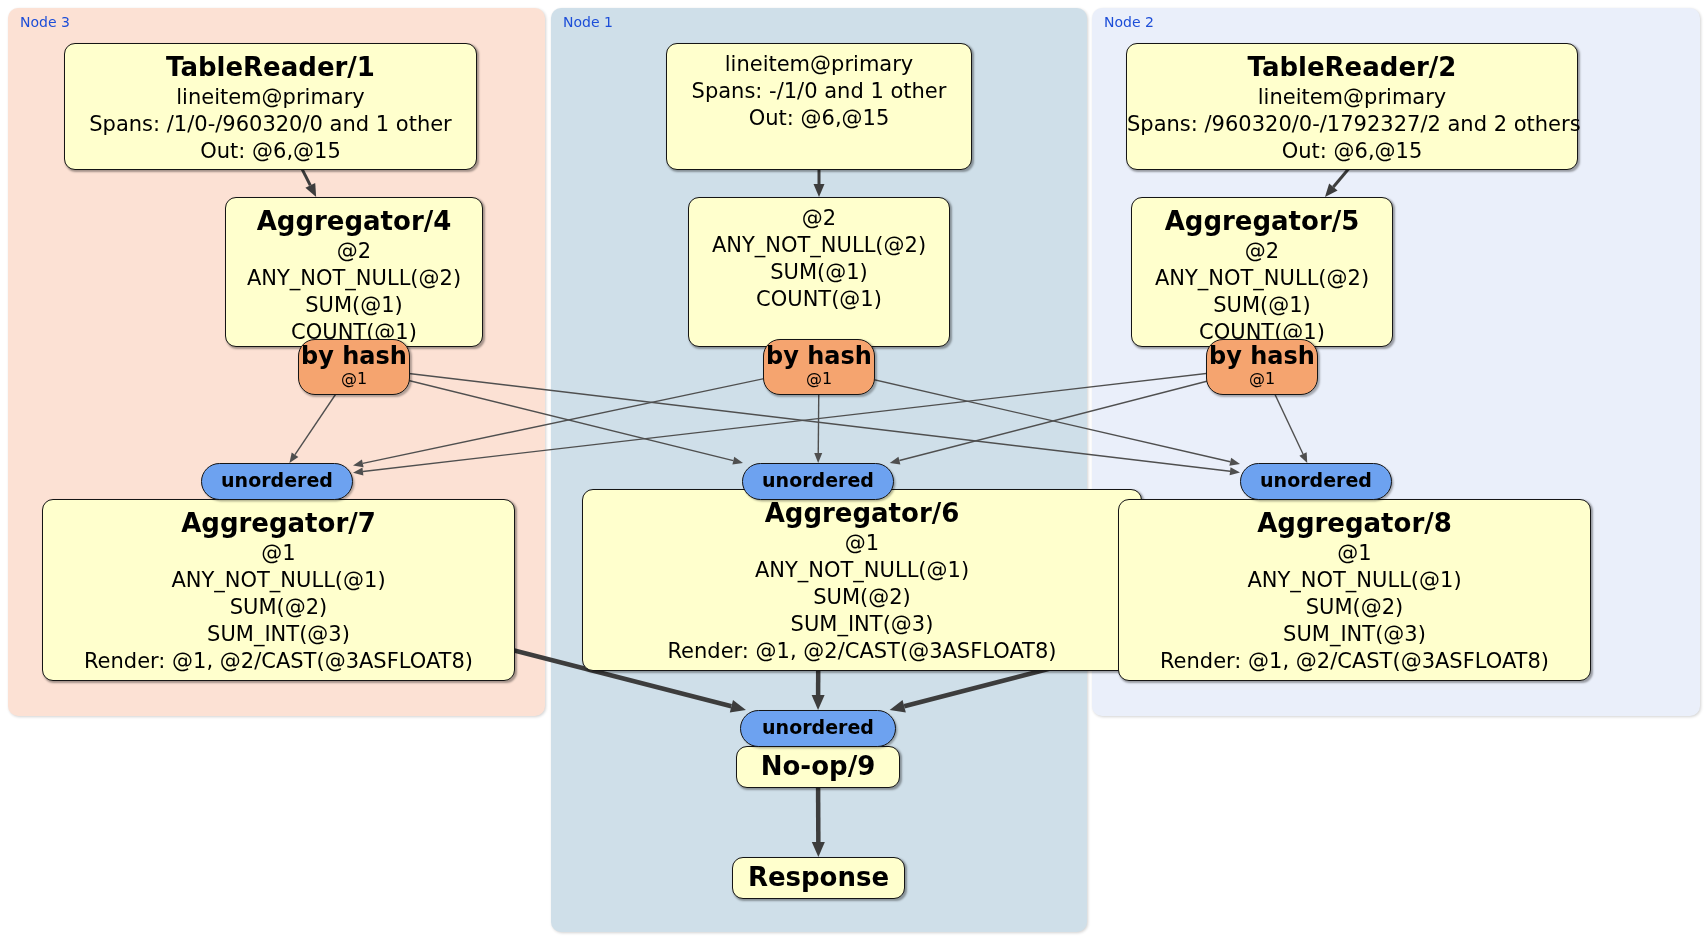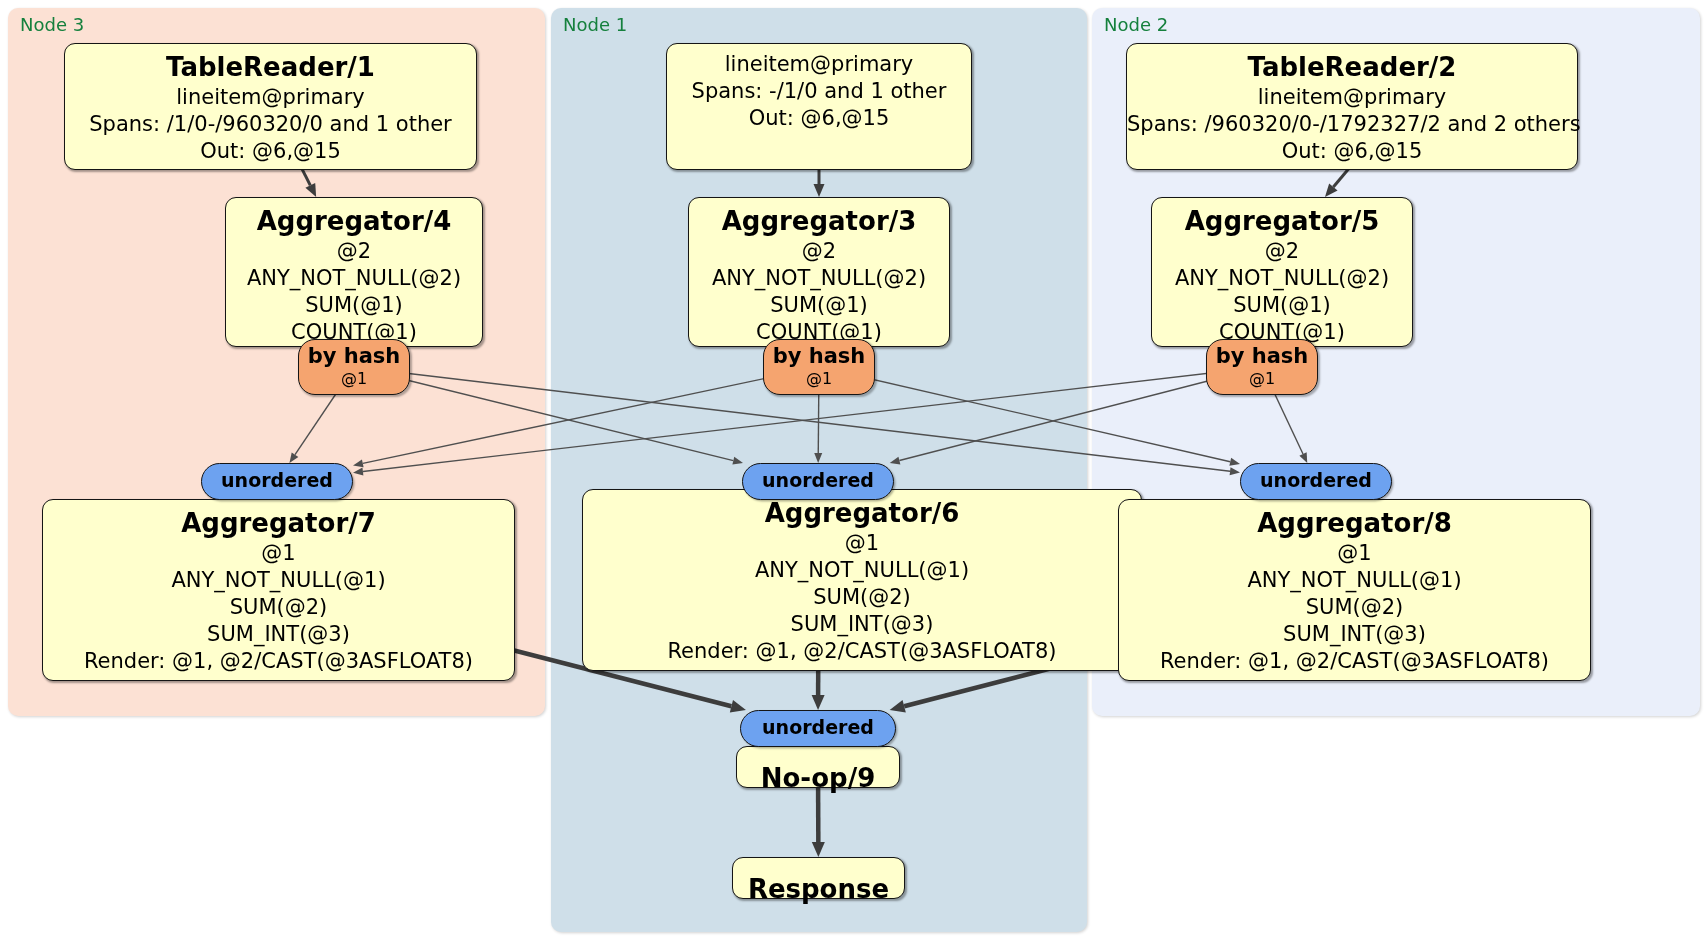--- a/index.html
+++ b/index.html
@@ -5,44 +5,44 @@
   html,body { margin:0; padding:0; background:#ffffff; }
   #canvas {
     position:relative; width:1708px; height:940px; overflow:hidden;
     font-family:"DejaVu Sans","Liberation Sans",sans-serif; color:#000;
     background:#ffffff;
   }
   .region {
     position:absolute; border-radius:10px; z-index:1;
     box-shadow:1px 1px 3px rgba(0,0,0,0.18);
   }
-  .region-label { position:absolute; left:12px; top:6px; font-size:18px; color:#15803d; }
+  .region-label { position:absolute; left:12px; top:6px; font-size:14px; color:#1d4ed8; }
   #region-node3 { background:var(--region_node3_bg); }
   #region-node1 { background:var(--region_node1_bg); }
   #region-node2 { background:var(--region_node2_bg); }
   #edges-svg { position:absolute; left:0; top:0; z-index:5; }
   .ybox {
     position:absolute; z-index:10; box-sizing:border-box;
     background:var(--box_bg); border:1.7px solid var(--border); border-radius:11px;
     text-align:center; padding-top:7px;
     box-shadow:1.5px 1.5px 2px rgba(0,0,0,0.35);
   }
   .ybox .t  { font-weight:bold; font-size:26px; line-height:33px; white-space:nowrap; }
   .ybox .l  { font-size:21px; line-height:27px; white-space:nowrap; }
   .pill {
     position:absolute; z-index:12; box-sizing:border-box;
     border:1.7px solid var(--border); text-align:center;
     box-shadow:1.5px 1.5px 2px rgba(0,0,0,0.3);
   }
   .hash { background:var(--router_bg); border-radius:17px; }
-  .hash .t { font-weight:bold; font-size:21px; line-height:26px; margin-top:3px; }
+  .hash .t { font-weight:bold; font-size:24px; line-height:26px; margin-top:3px; }
   .hash .s { font-size:16px; line-height:20px; }
   .uno  { background:var(--collector_bg); border-radius:19px;
           font-weight:bold; font-size:19px; line-height:33px; }
-  .term { padding-top:12px; }
+  .term { padding-top:0; }
   .term .t { font-size:26px; line-height:39px; }
 </style>
 </head>
 <body>
 
 <div id="canvas">
 
   <div class="region" id="region-node3" style="left:8px;top:8px;width:537px;height:708px;">
     <span class="region-label">Node 3</span>
   </div>
@@ -107,27 +107,26 @@
   </div>
 
   <div class="ybox" id="agg4" style="left:225px;top:197px;width:258px;height:150px;">
     <div class="t">Aggregator/4</div>
     <div class="l">@2</div>
     <div class="l">ANY_NOT_NULL(@2)</div>
     <div class="l">SUM(@1)</div>
     <div class="l">COUNT(@1)</div>
   </div>
   <div class="ybox" id="agg3" style="left:688px;top:197px;width:262px;height:150px;">
-    <div class="t">Aggregator/3</div>
     <div class="l">@2</div>
     <div class="l">ANY_NOT_NULL(@2)</div>
     <div class="l">SUM(@1)</div>
     <div class="l">COUNT(@1)</div>
   </div>
-  <div class="ybox" id="agg5" style="left:1131px;top:197px;width:262px;height:150px;margin-left:20px;">
+  <div class="ybox" id="agg5" style="left:1131px;top:197px;width:262px;height:150px;">
     <div class="t">Aggregator/5</div>
     <div class="l">@2</div>
     <div class="l">ANY_NOT_NULL(@2)</div>
     <div class="l">SUM(@1)</div>
     <div class="l">COUNT(@1)</div>
   </div>
 
   <div class="pill hash" id="hash4" style="left:298px;top:339px;width:112px;height:56px;">
     <div class="t">by hash</div>
     <div class="s">@1</div>

